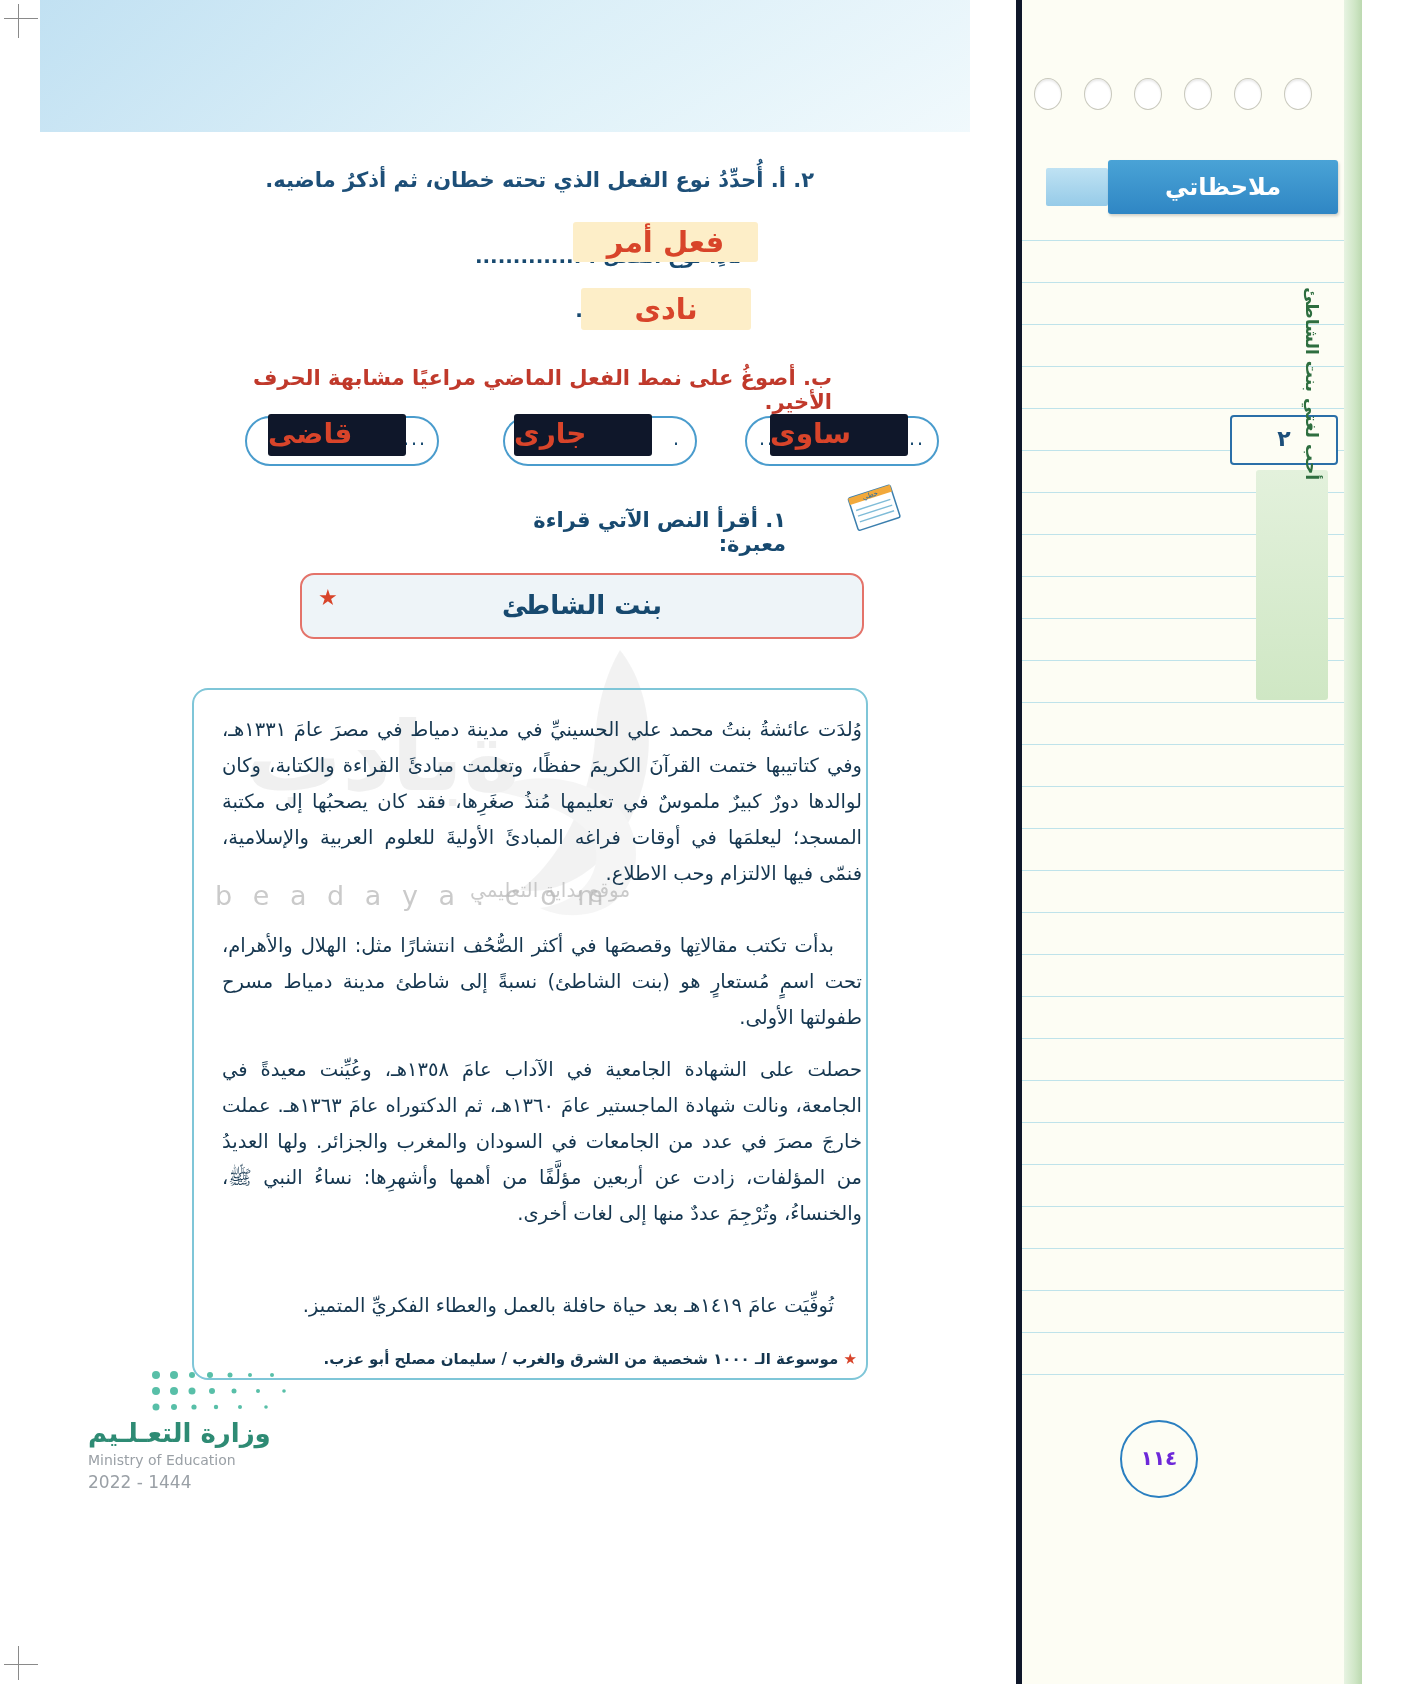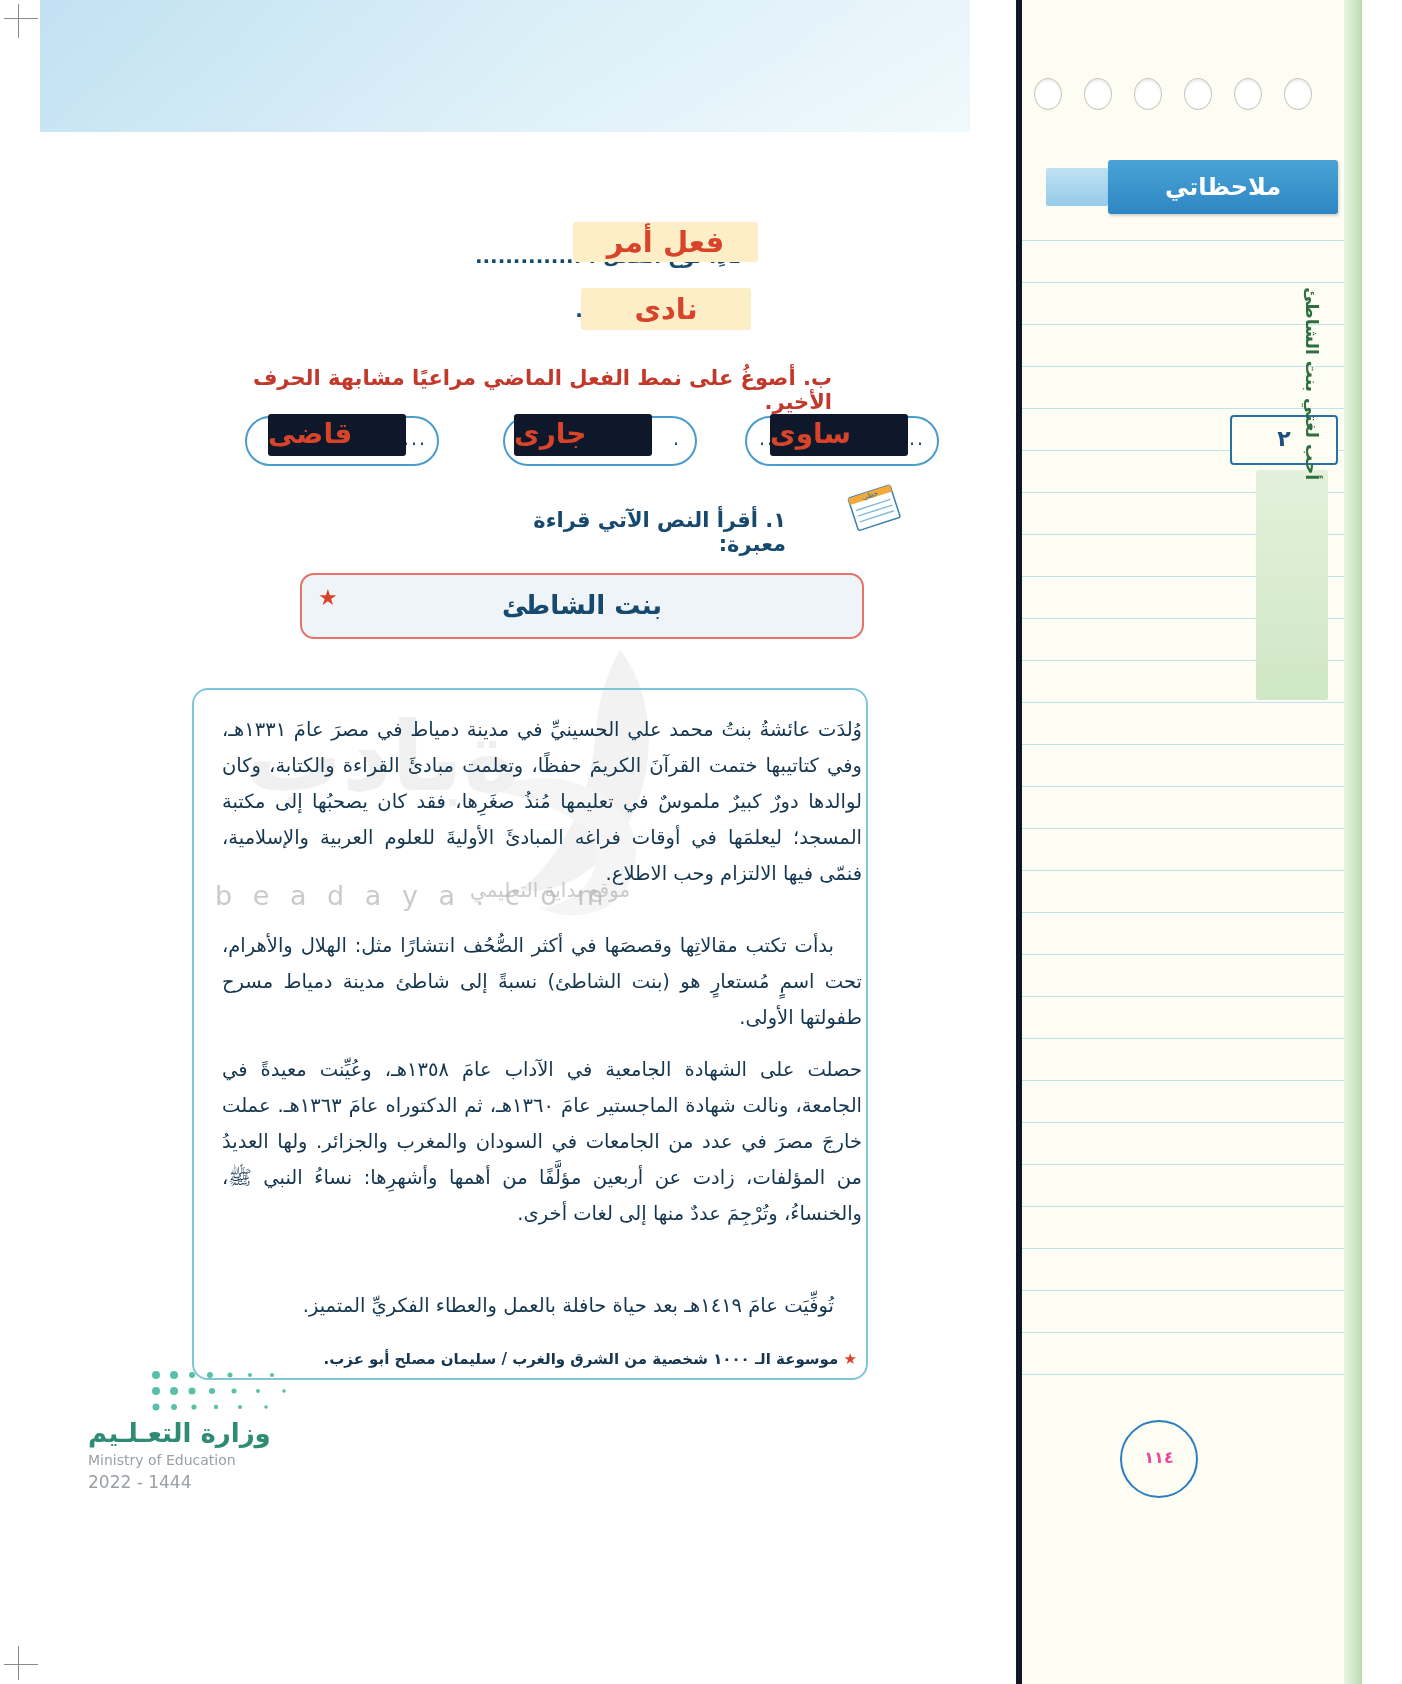--- a/index.html
+++ b/index.html
@@ -369,22 +369,22 @@
     top: 1420px;
     width: 74px;
     height: 74px;
     border: 2px solid #2a7fc0;
     border-radius: 50%;
   }
   #page-num span {
     display: block;
     text-align: center;
     line-height: 72px;
-    font-size: 16px;
-    color: #ec4899;
+    font-size: 20px;
+    color: #6d28d9;
     font-weight: bold;
   }
 </style>
 </head>
 <body>
 
 <div id="page">
 
   <div class="crop v" style="left:18px;top:4px;"></div>
   <div class="crop h" style="left:4px;top:18px;"></div>
@@ -443,20 +443,25 @@
       </div>
 
       <div id="unit-box">
         <span>٢</span>
       </div>
       <div id="unit-vertical">
         <div class="vtxt">أحب لغتي بنت الشاطئ</div>
       </div>
     </div>
 
+    <div class="q-line" style="right:548px;top:168px;width:600px;">
+      <span class="q-num">٢.</span>
+      <span>أ.</span>
+      <span>أُحدِّدُ نوع الفعل الذي تحته خطان، ثم أذكرُ ماضيه.</span>
+    </div>
 
     <div class="label-line" style="right:620px;top:244px;width:300px;">
       <span>نادِ: نوع الفعل :</span>
       <span class="dots">..............</span>
     </div>
     <div class="answer" style="left:533px;top:222px;width:185px;height:40px;line-height:40px;">فعل أمر</div>
 
     <div class="label-line" style="right:620px;top:298px;width:300px;">
       <span>الماضي منه : ....</span>
     </div>

